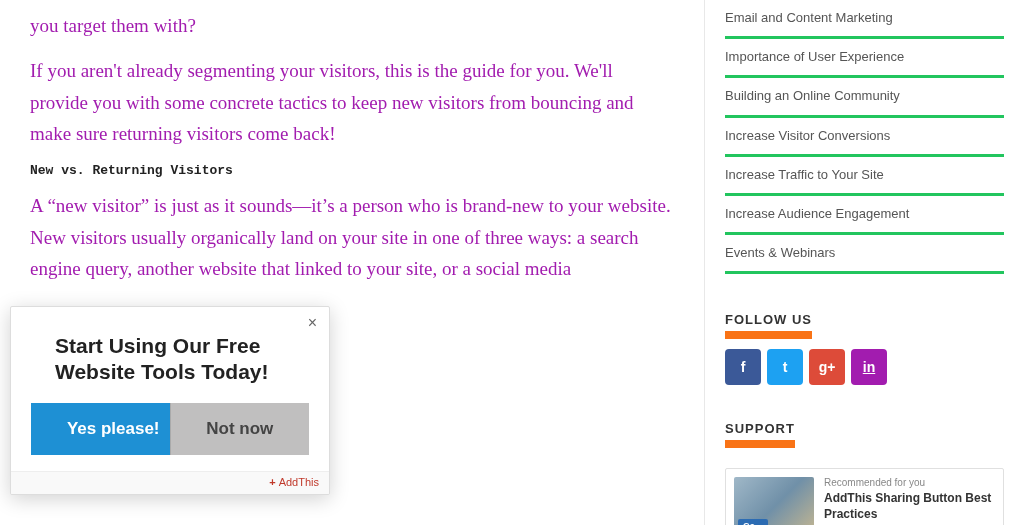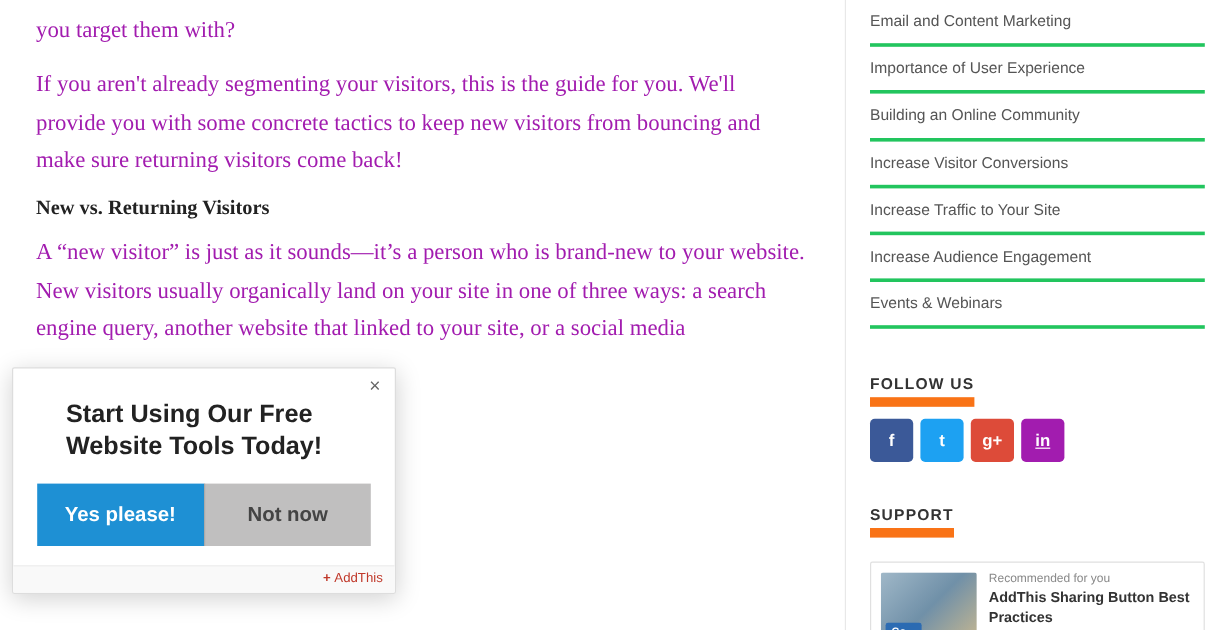--- a/index.html
+++ b/index.html
@@ -27,23 +27,23 @@
     }
 
     .article-text p {
       margin-bottom: 14px;
       line-height: 1.65;
       color: #a21caf;
       font-size: 19px;
     }
 
     .article-text h2 {
-      font-family: Liberation Serif, serif;
-      font-weight: bold;
-      font-size: 17px;
+      font-family: Liberation Mono, monospace;
+      font-weight: bold;
+      font-size: 13px;
       margin-bottom: 12px;
       color: #222;
     }
 
     
     .sidebar {
       width: 320px;
       border-left: 1px solid #e8e8e8;
       padding: 0 20px;
       overflow: hidden;
@@ -242,21 +242,21 @@
     .btn-yes {
       flex: 1;
       background: #1e90d4;
       color: white;
       border: none;
       padding: 16px 10px;
       font-family: Arial, sans-serif;
       font-size: 17px;
       font-weight: bold;
       cursor: pointer;
-      text-align: center;
+      text-align: right;
     }
 
     .btn-no {
       flex: 1;
       background: #c0bfbf;
       color: #444;
       border: none;
       border-left: 1px solid #aaa;
       padding: 16px 10px;
       font-family: Arial, sans-serif;

